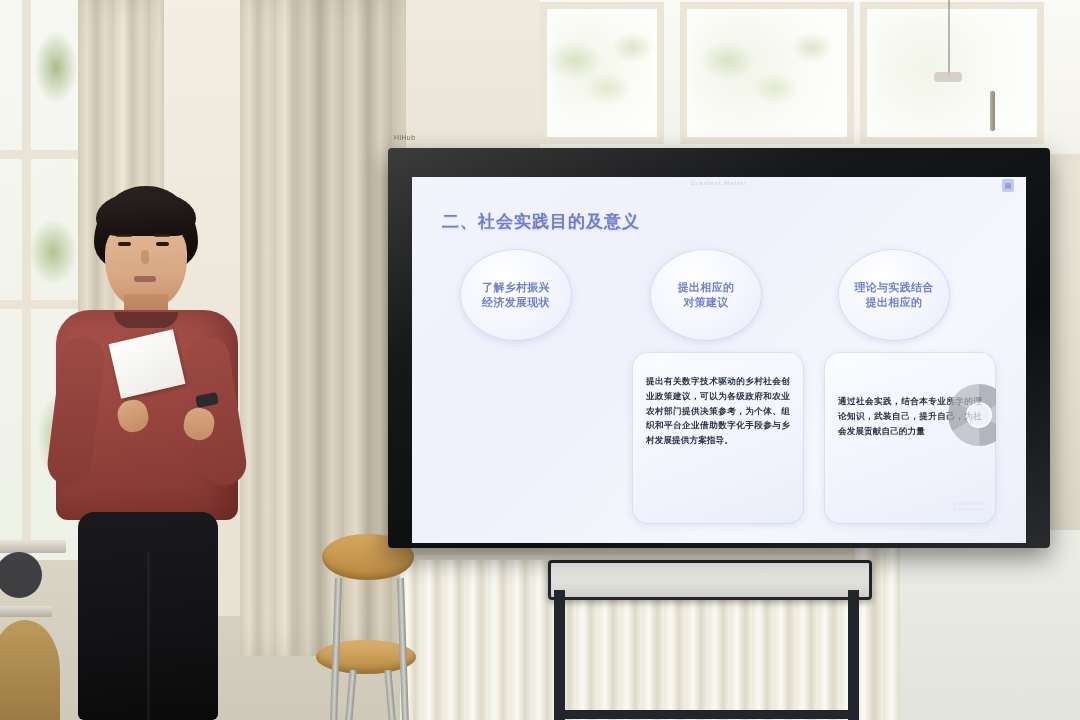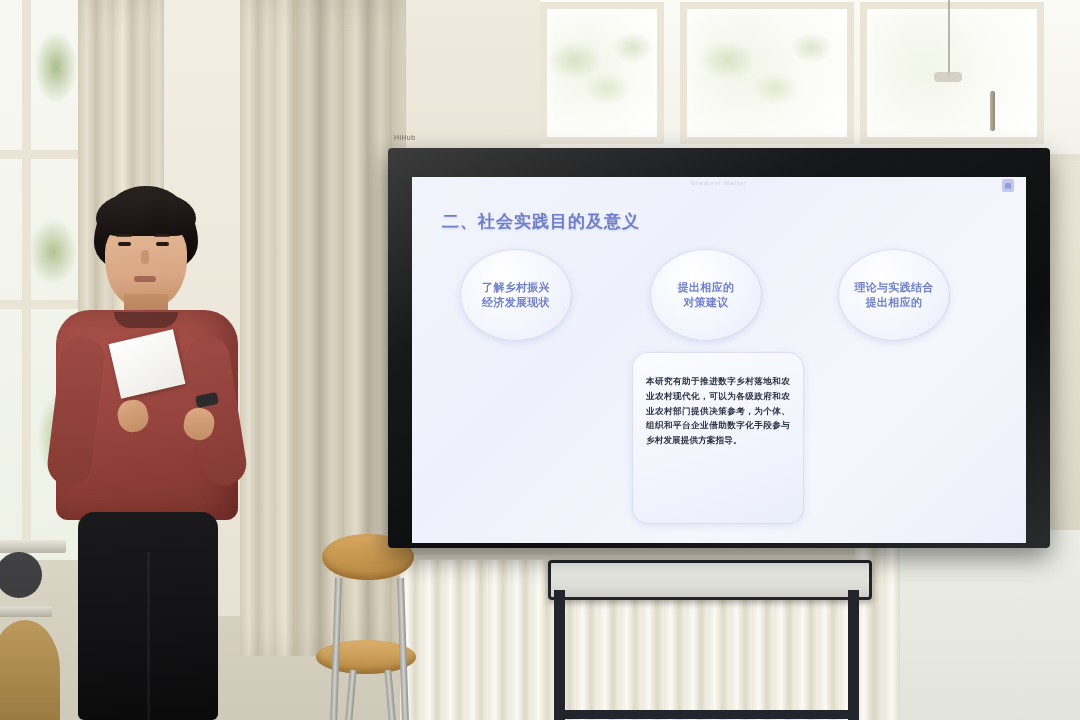--- a/index.html
+++ b/index.html
@@ -312,21 +312,29 @@
 对策建议</span>
           </div>
           <div class="circ c-c">
             <span style="white-space:pre-line">理论与实践结合
 提出相应的</span>
           </div>
         </div>
 
         <div class="boxes">
           <div class="tbox b-b">
-            <p>本研究有助于推进数字乡村落地和农业农村现代化，可以为各级政府和农业农村部门提供决策参考，为个体、组织和平台企业借助数字化手段参与乡村发展提供方案指导。</p>
+            <p>提出有关数字技术驱动的乡村社会创业政策建议，可以为各级政府和农业农村部门提供决策参考，为个体、组织和平台企业借助数字化手段参与乡村发展提供方案指导。</p>
+          </div>
+          <div class="tbox b-c">
+            <div class="wheel">
+              <div class="wheel-mark"></div>
+            </div>
+            <p>通过社会实践，结合本专业所学的理论知识，武装自己，提升自己，为社会发展贡献自己的力量</p>
+            <div class="box-wm" style="white-space:pre-line">Gradient Matter
+for presentation</div>
           </div>
         </div>
 
       </div>
     </div>
 
   </div>
 
   <div class="person">
     <div class="hair"></div>

